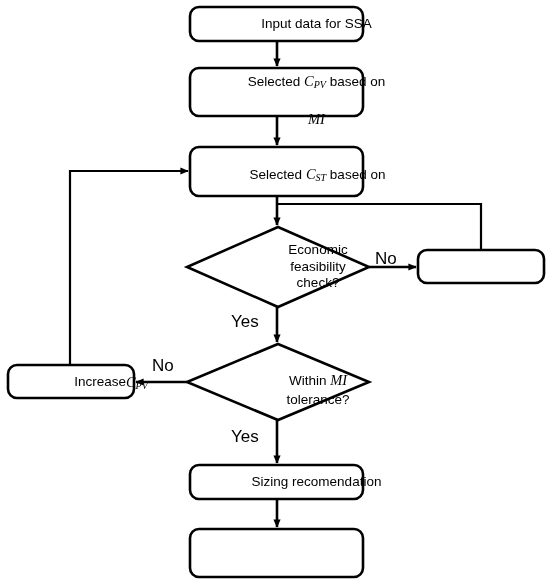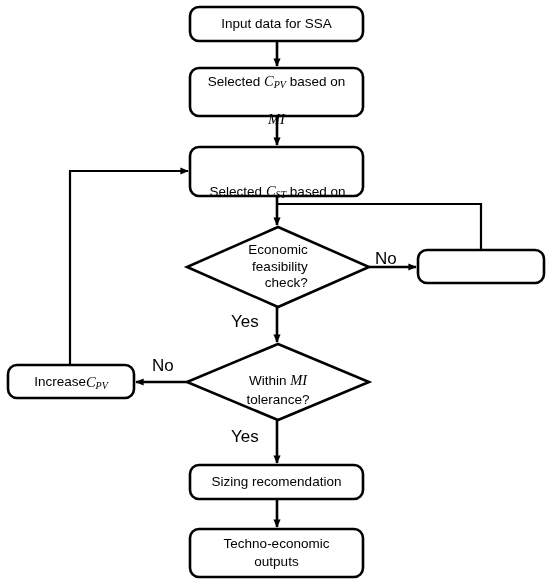--- a/index.html
+++ b/index.html
@@ -27,20 +27,21 @@
     display: flex;
     align-items: center;
     justify-content: center;
     text-align: center;
     color: #000000;
     font-family: "Liberation Sans", sans-serif;
     font-size: 13.5px;
     line-height: 1.35;
     pointer-events: none;
     white-space: pre-line;
+    padding-left: 40px;
   }
   .edge-label {
     position: absolute;
     color: #000000;
     font-family: "Liberation Sans", sans-serif;
     font-size: 17px;
     line-height: 1;
     pointer-events: none;
   }
   .var {
@@ -112,27 +113,27 @@
 
   <div class="node-label" style="left:190px; top:68px; width:173px; height:48px; flex-direction:column;">
     <div>
       <span>Selected </span><span class="var"><span>C</span><sub>PV</sub></span><span> based on</span>
     </div>
     <div>
       <span class="var">MI</span>
     </div>
   </div>
 
-  <div class="node-label" style="left:190px; top:158px; width:175px; height:49px; flex-direction:row;">
+  <div class="node-label" style="left:190px; top:141px; width:175px; height:49px; flex-direction:row;">
     <div>
       <span>Selected </span><span class="var"><span>C</span><sub>ST</sub></span><span> based on</span>
     </div>
   </div>
 
-  <div class="node-label" style="left:205px; top:230px; width:146px; height:74px; line-height:1.25;text-align:right;">
+  <div class="node-label" style="left:205px; top:230px; width:146px; height:74px; line-height:1.25;">
     <span>Economic
 feasibility
 check?</span>
   </div>
 
 
   <div class="node-label" style="left:205px; top:352px; width:146px; height:58px; flex-direction:column;">
     <div>
       <span>Within </span><span class="var">MI</span>
     </div>
@@ -140,24 +141,20 @@
   </div>
 
   <div class="node-label" style="left:8px; top:365px; width:126px; height:35px;">
     <span>Increase </span><span class="var"><span>C</span><sub>PV</sub></span>
   </div>
 
   <div class="node-label" style="left:190px; top:465px; width:173px; height:34px;border-radius:15px;">
     <span>Sizing recomendation</span>
   </div>
 
-  <div class="node-label" style="left:190px; top:529px; width:173px; height:48px;">
-    <span>Techno-economic
-outputs</span>
-  </div>
 
   <div class="edge-label" style="left:375px; top:250px;">No</div>
 
   <div class="edge-label" style="left:231px; top:313px;">Yes</div>
 
   <div class="edge-label" style="left:152px; top:357px;">No</div>
 
   <div class="edge-label" style="left:231px; top:428px;">Yes</div>
 
 </div>

